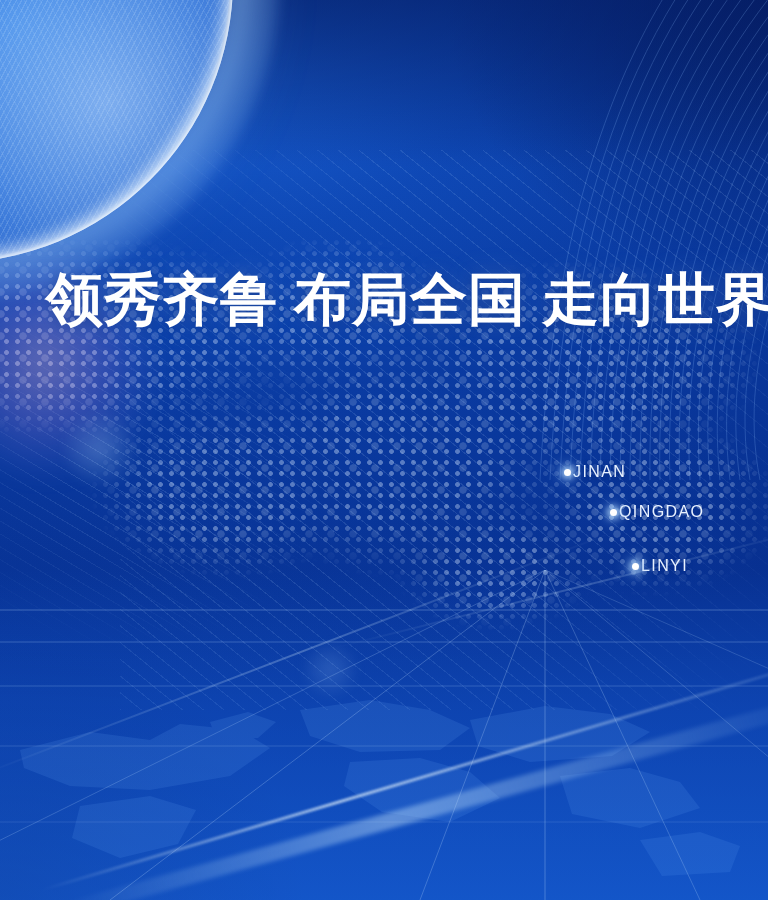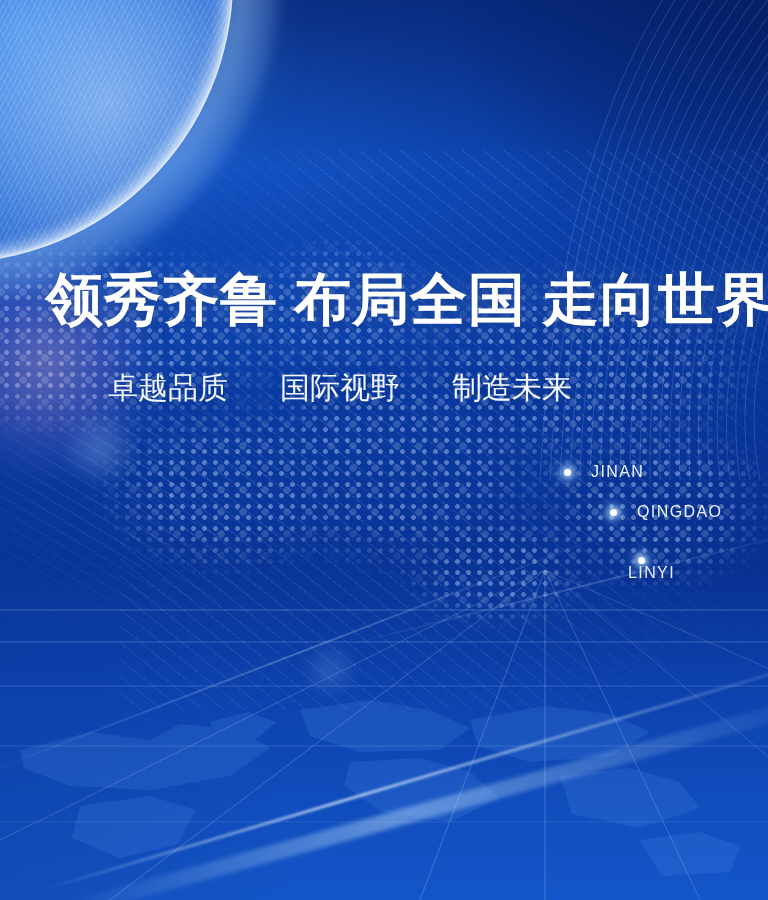--- a/index.html
+++ b/index.html
@@ -193,32 +193,32 @@
     white-space:nowrap;
   }
   .city .dot{
     position:relative;
     width:7px;height:7px;border-radius:50%;
     background:#ffffff;
     box-shadow:0 0 6px 3px rgba(190,225,255,.75), 0 0 14px 6px rgba(140,195,255,.35);
     flex:0 0 auto;
   }
   .city .label{
-    margin-left:20px;
+    margin-left:2px;
     font-family:"Liberation Sans",sans-serif;
     font-size:16px;
     font-weight:400;
     letter-spacing:1.4px;
     color:#e8f1ff;
     text-shadow:0 1px 6px rgba(8,36,110,.65);
     text-align:center;
   }
   .city-jinan{left:564px;top:463px;}
   .city-qingdao{left:610px;top:503px;}
-  .city-linyi{left:608px;top:557px;flex-direction:column;}
+  .city-linyi{left:632px;top:557px;}
 
   
   .vig-top{
     position:absolute;left:0;right:0;top:0;height:170px;
     background:linear-gradient(180deg, rgba(5,28,98,.45), rgba(5,28,98,0));
     pointer-events:none;
   }
 </style>
 </head>
 <body>
@@ -314,23 +314,20 @@
 
   <div class="streak streak-a"></div>
   <div class="streak streak-b"></div>
   <div class="streak streak-c"></div>
   <div class="streak streak-d"></div>
 
   <div class="headline">
     <span>领秀齐鲁</span><span class="gap"></span><span>布局全国</span><span class="gap"></span><span>走向世界</span>
   </div>
 
-  <div class="subtitle">
-    <span>卓越品质</span><span class="sgap"></span><span>国际视野</span><span class="sgap"></span><span>制造未来</span>
-  </div>
 
   <div class="city city-jinan">
     <span class="dot"></span>
     <span class="label">JINAN</span>
   </div>
   <div class="city city-qingdao">
     <span class="dot"></span>
     <span class="label">QINGDAO</span>
   </div>
   <div class="city city-linyi">

